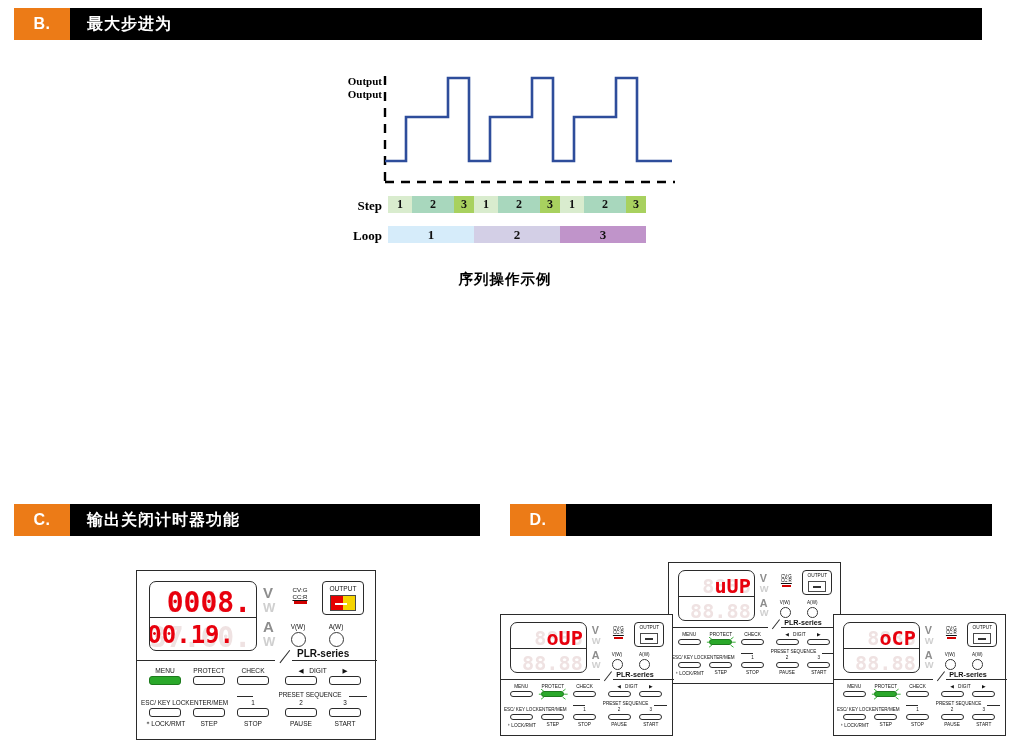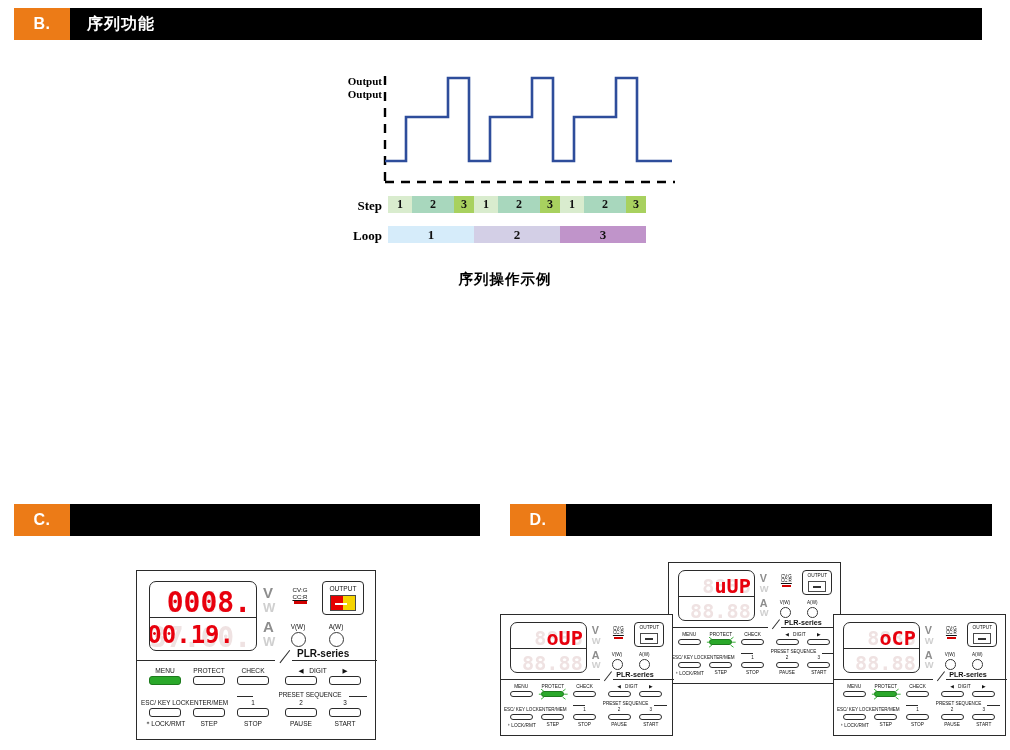--- a/index.html
+++ b/index.html
@@ -109,21 +109,21 @@
 
   .hrule{position:absolute;background:#2b2b2b;height:1.1px;}
 </style>
 </head>
 <body>
 
 <div class="page">
 
   <div class="sec-header" id="sec-b">
     <div class="sec-letter">B.</div>
-    <div class="sec-title">序列功能</div>
+    <div class="sec-title">最大步进为</div>
   </div>
 
   <div class="diagram">
 
     <div class="axis-label">
       <span>Output</span><br>
       <span>Output</span>
     </div>
 
     <svg class="wave-svg" width="300" height="120">
@@ -164,20 +164,21 @@
         <div class="cell" style="width: 86px; background: rgb(211, 207, 230); font-size: 13px;">2</div>
         <div class="cell" style="width: 86px; background: rgb(192, 148, 202); font-size: 13px;">3</div>
       </div>
   </div>
 
   <div class="caption">序列操作示例</div>
 
 
   <div class="sec-header" id="sec-c">
     <div class="sec-letter">C.</div>
+    <div class="sec-title">输出关闭计时器功能</div>
   </div>
 
   <div class="sec-header" id="sec-d">
     <div class="sec-letter">D.</div>
   </div>
 
   <div id="devices">
       <div class="device" style="left: 136px; top: 570px; width: 240px; height: 170px; z-index: 5;">
         <div class="lcd" style="left: 12px; top: 10px; width: 108px; height: 70px;">
           <div class="lcd-line" style="top: 3px; height: 32px; padding-right: 5px;">

